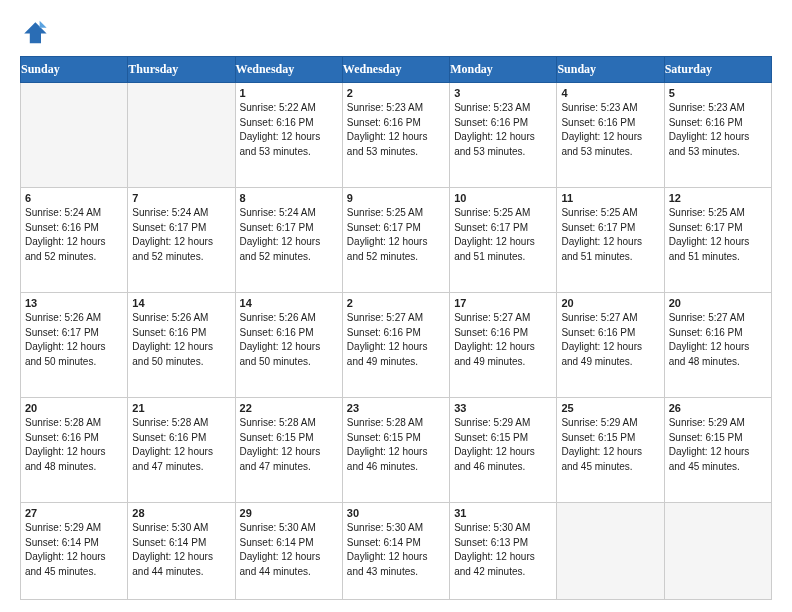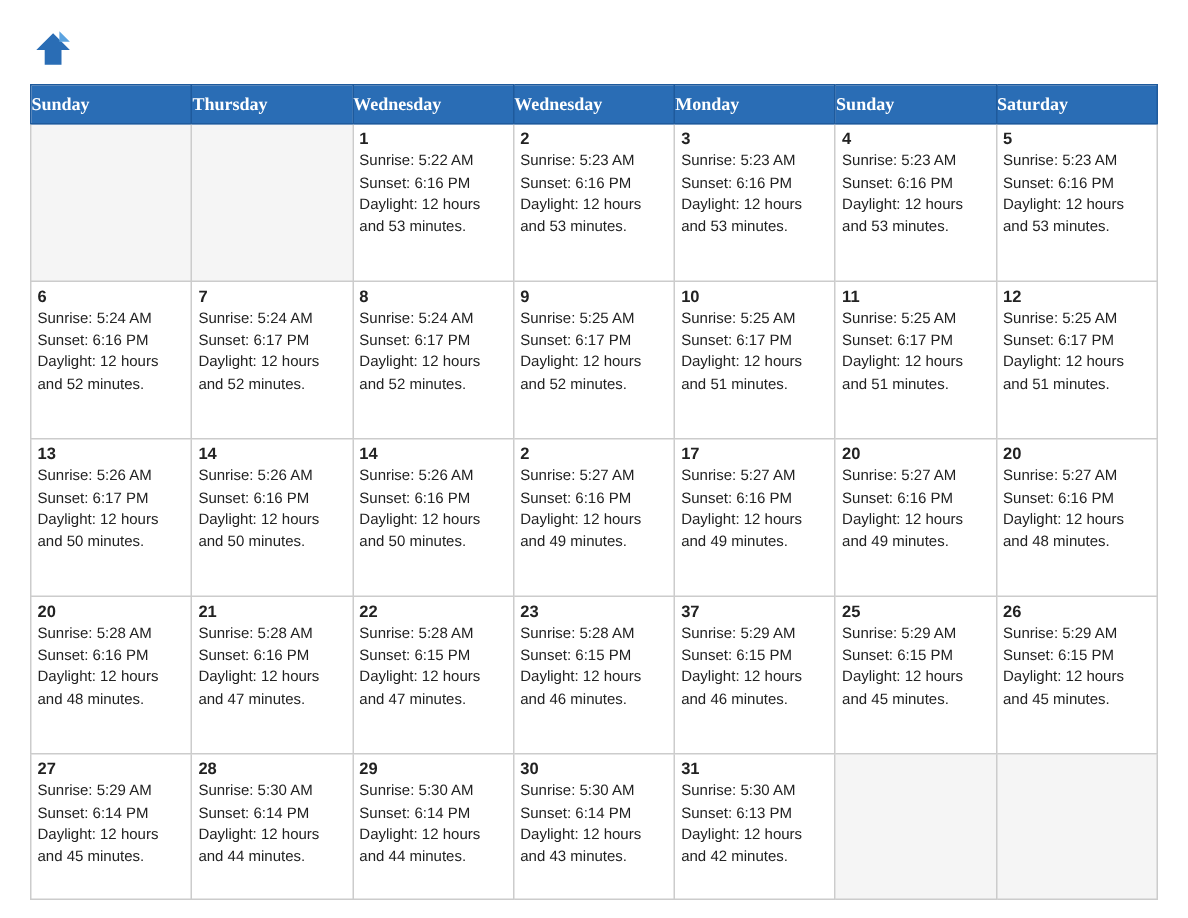--- a/index.html
+++ b/index.html
@@ -302,21 +302,21 @@
 and 47 minutes.</div>
           </td>
           <td>
             <span class="day-num">23</span>
             <div class="day-info" style="white-space: pre-line;">Sunrise: 5:28 AM
 Sunset: 6:15 PM
 Daylight: 12 hours
 and 46 minutes.</div>
           </td>
           <td>
-            <span class="day-num">37</span>
+            <span class="day-num">33</span>
             <div class="day-info" style="white-space: pre-line;">Sunrise: 5:29 AM
 Sunset: 6:15 PM
 Daylight: 12 hours
 and 46 minutes.</div>
           </td>
           <td>
             <span class="day-num">25</span>
             <div class="day-info" style="white-space: pre-line;">Sunrise: 5:29 AM
 Sunset: 6:15 PM
 Daylight: 12 hours

